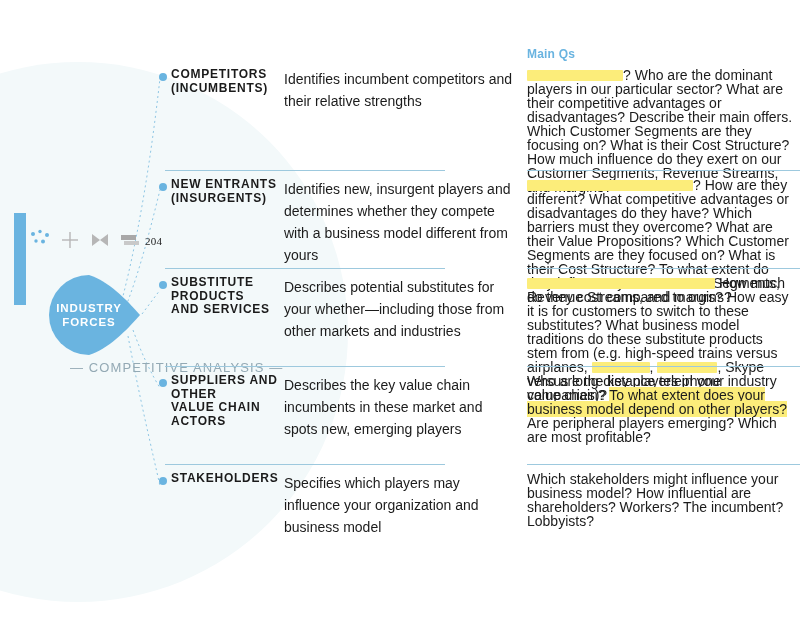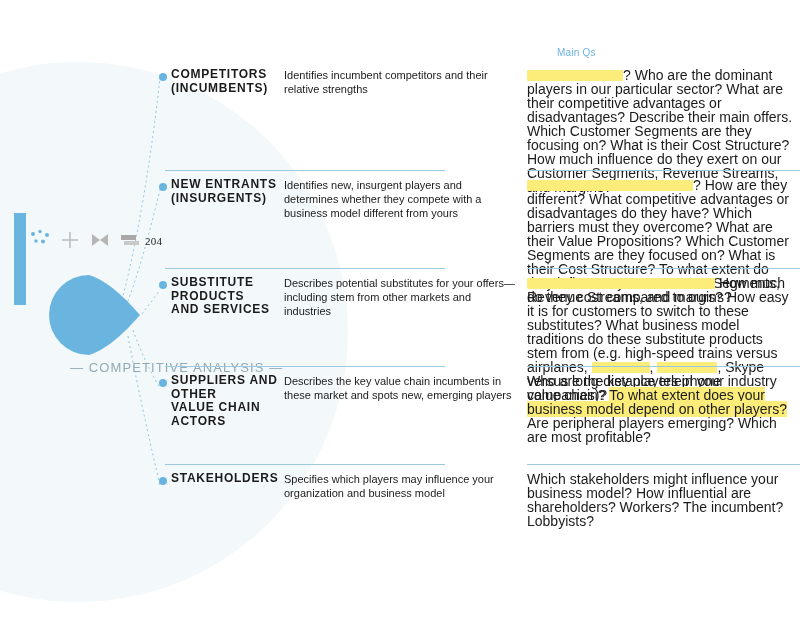--- a/index.html
+++ b/index.html
@@ -121,38 +121,38 @@
     font-weight: bold;
     letter-spacing: .75px;
     line-height: 13.5px;
     color: #1b1b1b;
     text-transform: uppercase;
   }
   .row-desc {
     position: absolute;
     left: 284px; top: 8px;
     width: 235px;
-    font-size: 11px;
-    line-height: 14px;
+    font-size: 14px;
+    line-height: 22px;
     color: #1b1b1b;
   }
   .row-qs {
     position: absolute;
     left: 527px; top: 8px;
     width: 268px;
     font-size: 14px;
     line-height: 14px;
     color: #1b1b1b;
   }
 
   .main-qs-head {
     position: absolute;
-    left: 557px; top: 47px;
-    font-size: 10px;
-    font-weight: normal;
+    left: 527px; top: 47px;
+    font-size: 12px;
+    font-weight: bold;
     color: #6ab4e0;
     letter-spacing: .2px;
     z-index: 7;
   }
 
   
   .redact {
     display: inline-block;
     background: #fced7a;
     vertical-align: baseline;
@@ -216,20 +216,24 @@
       </svg>
     </div>
     <div class="page-rule"></div>
     <div class="page-num">204</div>
   </div>
 
   <div class="teardrop-wrap">
     <svg width="96" height="84" viewBox="0 0 96 84" style="position:absolute;left:0;top:0;z-index:1;">
       <path d="M41,2 A40,40 0 1,0 41,82 L41,82 C60,76 78,58 92,42 C78,26 60,8 41,2 Z" fill="#6ab4e0"></path>
     </svg>
+    <div class="teardrop-label">
+      <span>INDUSTRY</span>
+      <span>FORCES</span>
+    </div>
   </div>
 
   <div class="comp-analysis">— COMPETITIVE ANALYSIS —</div>
 
   <div class="main-qs-head">Main Qs</div>
 
   <div class="rows">
 
     <div class="row" style="top:60px;">
       <div class="bullet"></div>
@@ -254,21 +258,21 @@
     </div>
 
     <div class="row" style="top:268px;">
       <div class="divider-left"></div>
       <div class="divider-right"></div>
       <div class="bullet"></div>
       <div class="row-title">
         <span>SUBSTITUTE PRODUCTS</span><br>
         <span>AND SERVICES</span>
       </div>
-      <div class="row-desc">Describes potential substitutes for your offers—including stem from other markets and industries</div>
+      <div class="row-desc">Describes potential substitutes for your whether—including those from other markets and industries</div>
       <div class="row-qs"><span class="redact" style="width:188px;"></span><span> How much do they cost compared to ours? How easy it is for customers to switch to these substitutes? What business model traditions do these substitute products stem from (e.g. high-speed trains versus airplanes, </span><span class="redact" style="width:58px;"></span><span>,</span> <span class="redact" style="width:60px;"></span><span>, Skype versus long-distance telephone companies)?</span></div>
     </div>
 
     <div class="row" style="top:366px;">
       <div class="divider-left"></div>
       <div class="divider-right"></div>
       <div class="bullet"></div>
       <div class="row-title">
         <span>SUPPLIERS AND OTHER</span><br>
         <span>VALUE CHAIN ACTORS</span>

